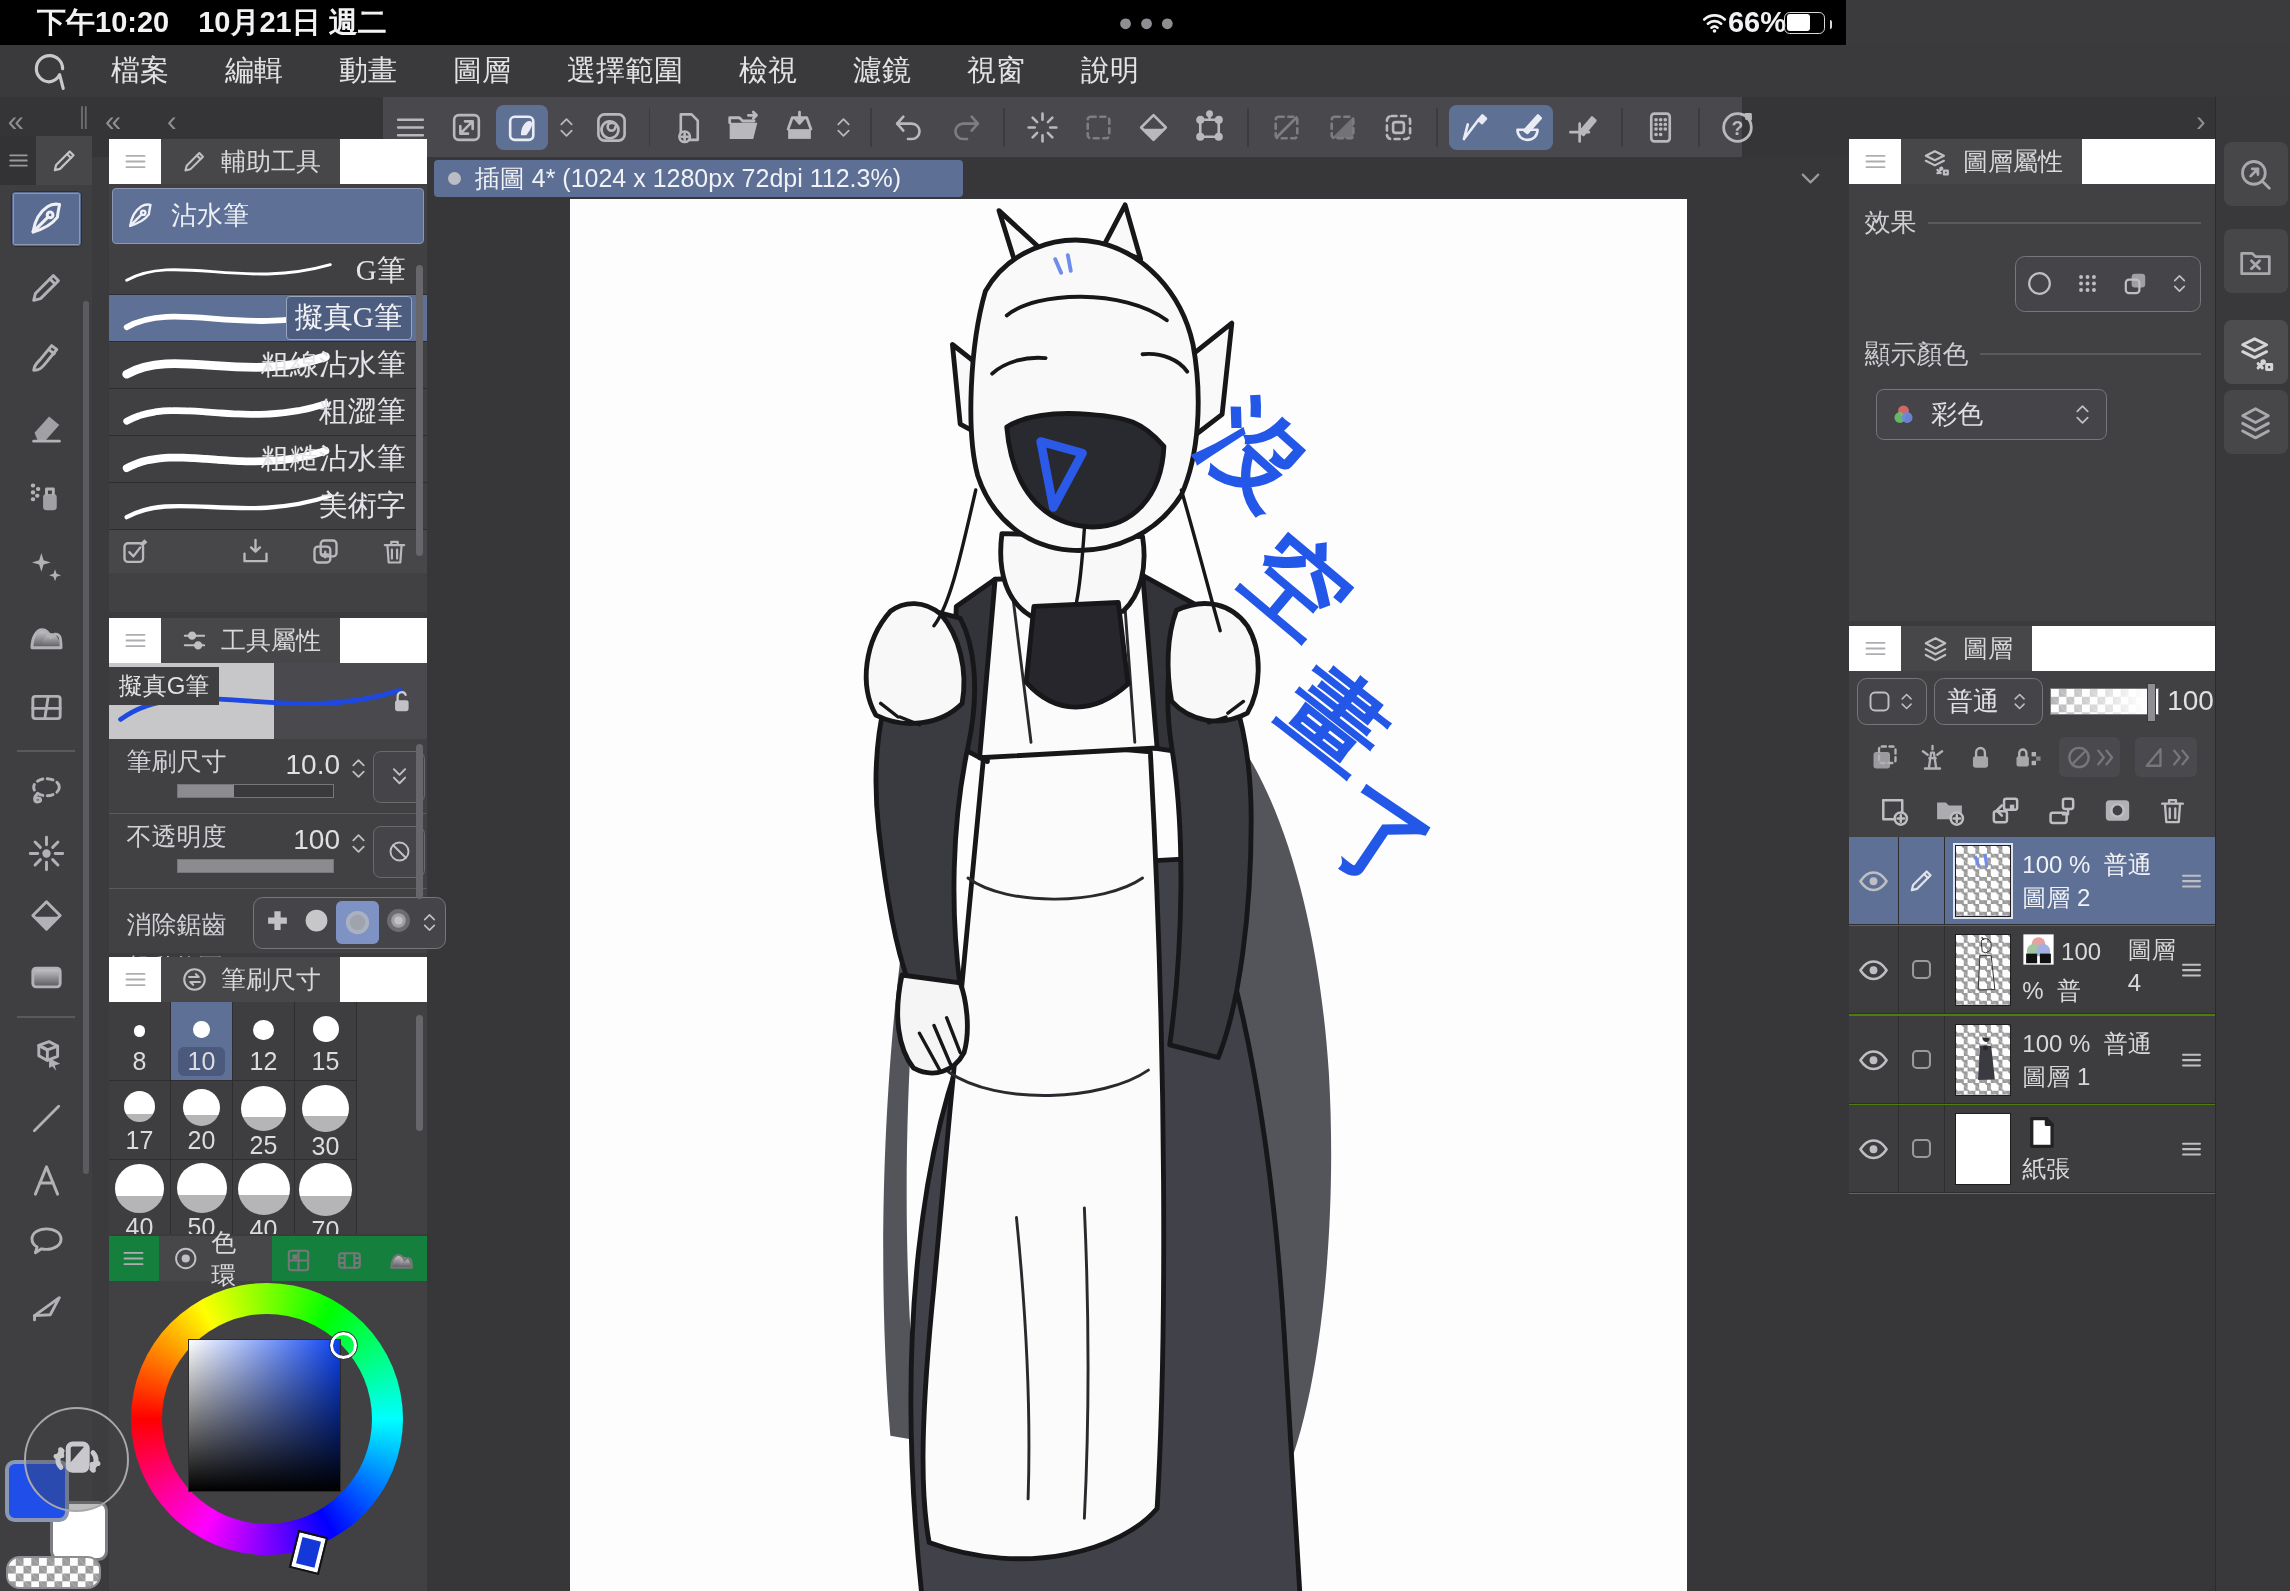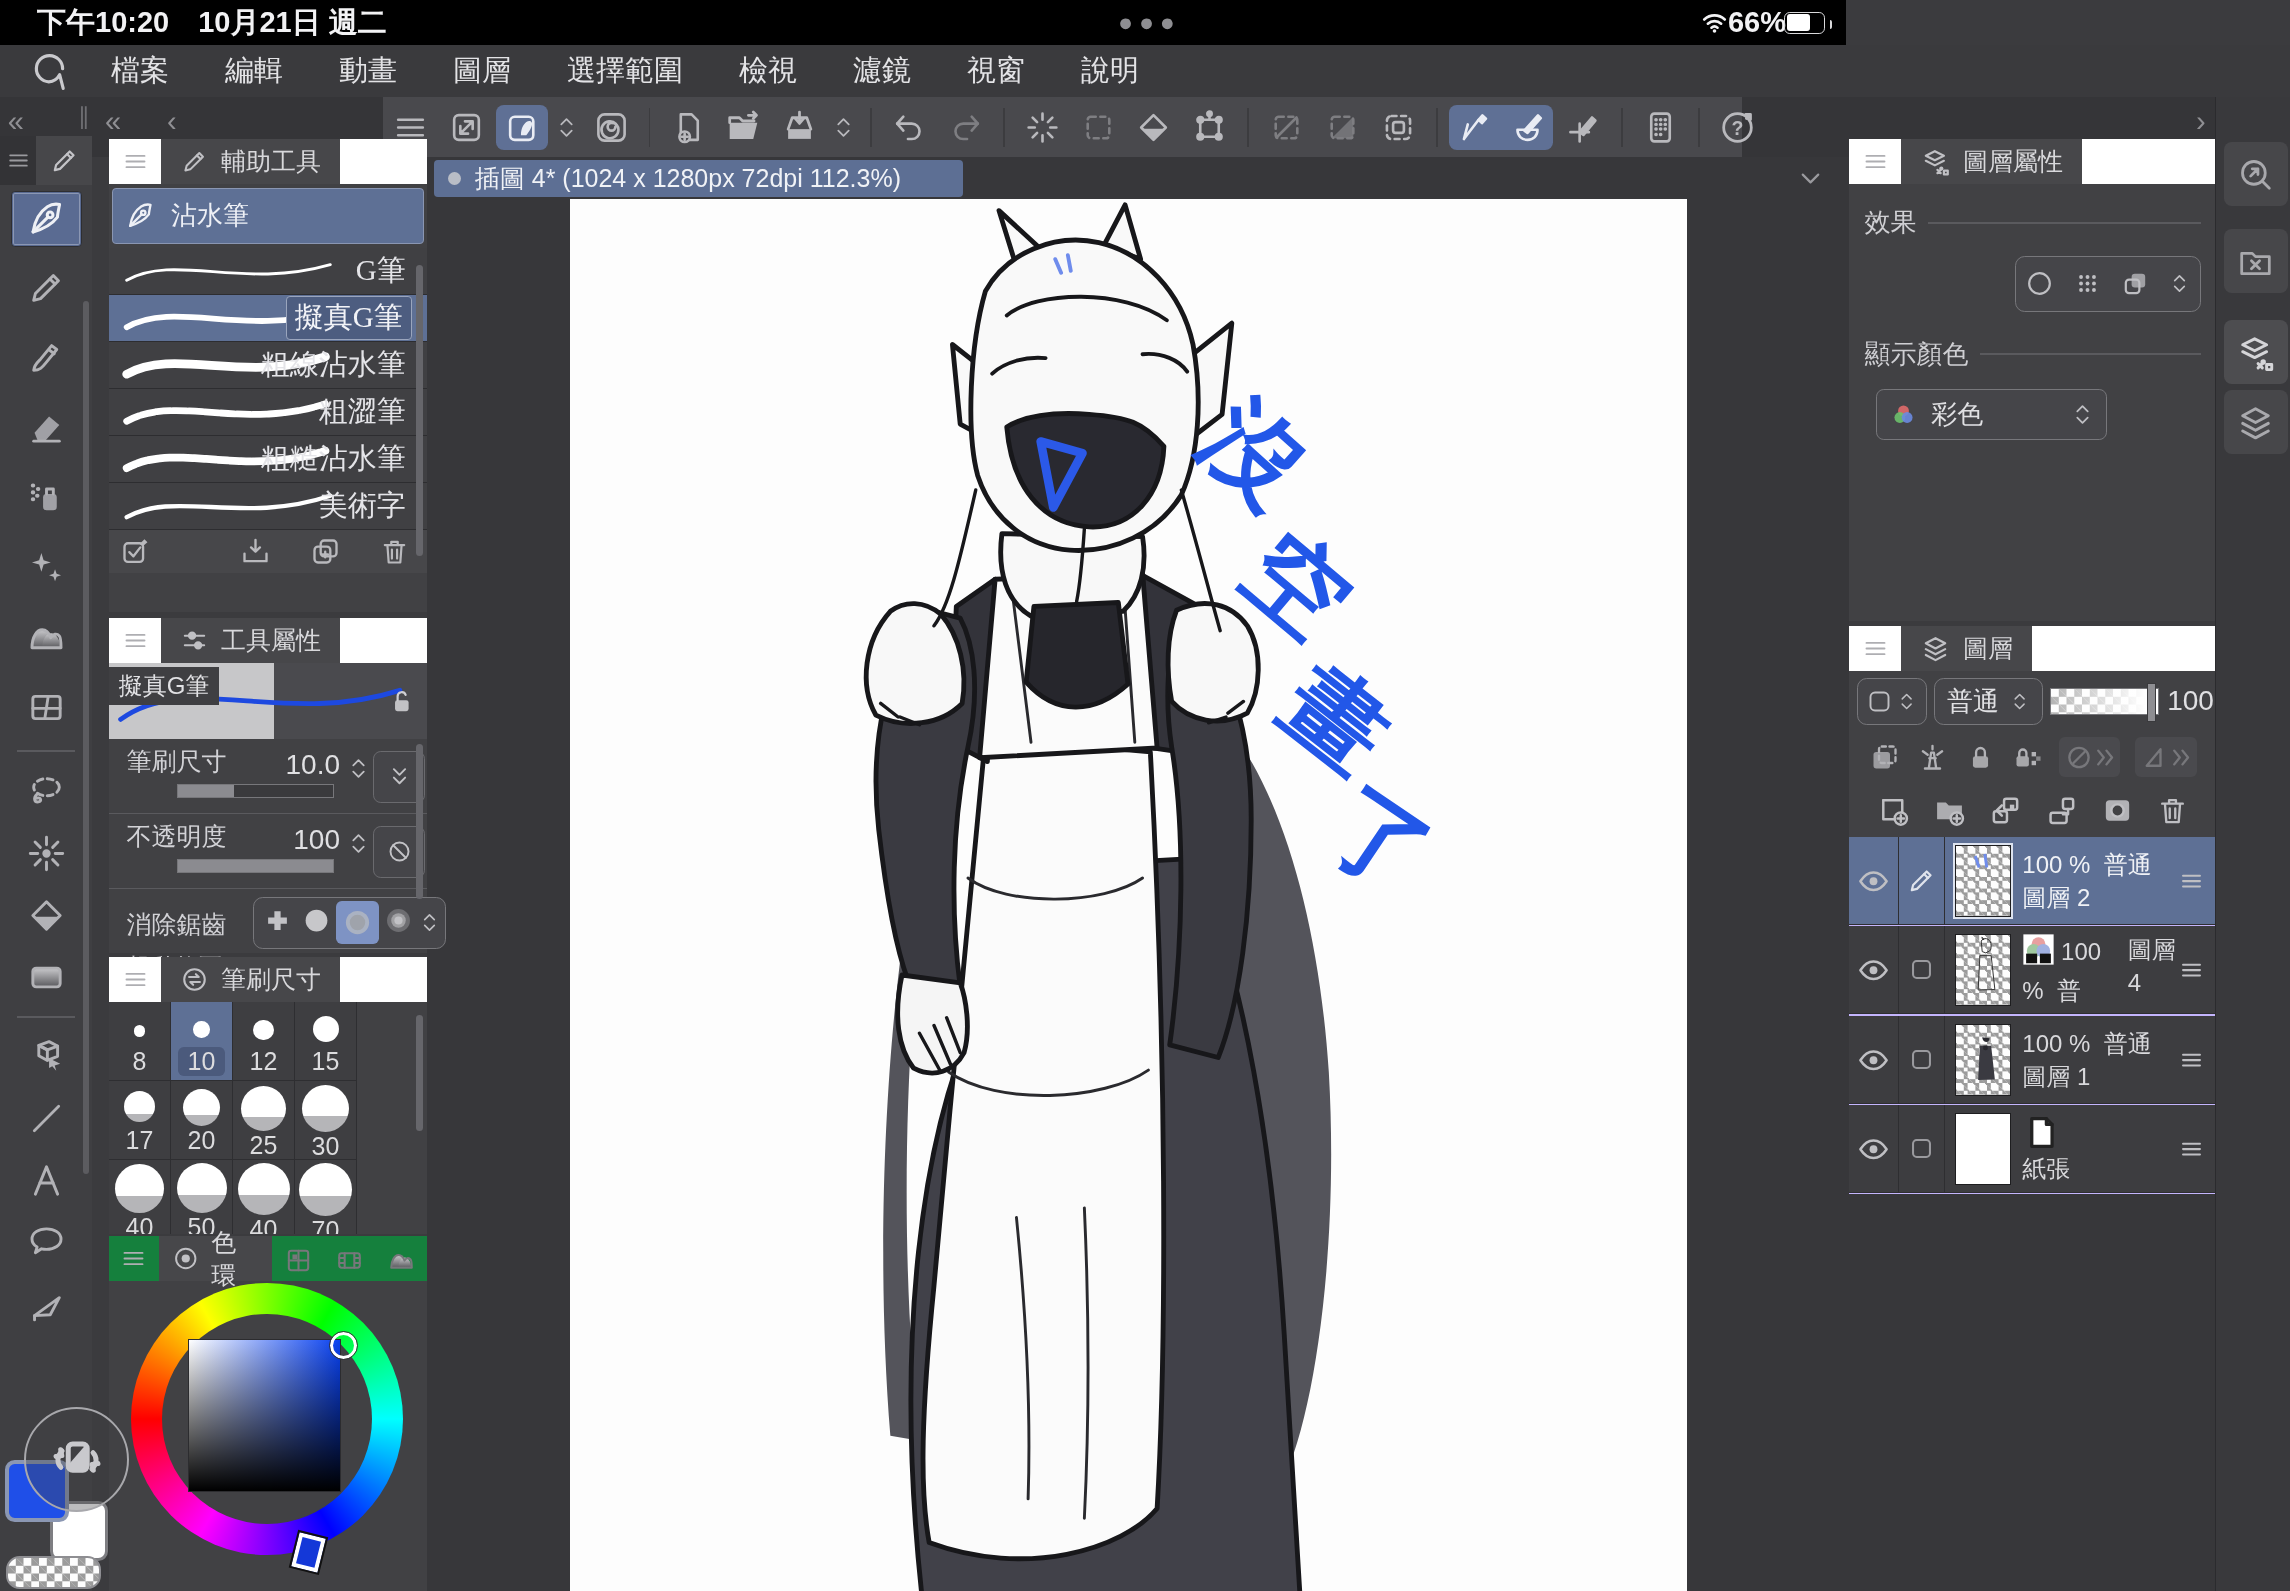--- a/index.html
+++ b/index.html
@@ -1178,21 +1178,21 @@
             <use href="#i-merge"></use>
           </svg></span>
       <span><svg class="ic" width="35" height="35" viewBox="0 0 36 36">
             <use href="#i-mask"></use>
           </svg></span>
       <span><svg class="ic" width="33" height="33" viewBox="0 0 34 34">
             <use href="#i-trash"></use>
           </svg></span>
     </div>
 
-    <div style="position:relative;height:357px;background:#c4b5fd">
+    <div style="position:relative;height:357px;background:#4d7c0f">
       <div class="lay-row sel" style="top:0">
         <span class="lay-eye">
             <svg class="ic" width="35" height="35" viewBox="0 0 36 36">
               <use href="#i-eye"></use>
             </svg>
           </span>
         <span class="lay-chk" style="color:#dfe3ec">
             <svg class="ic" width="31" height="31" viewBox="0 0 32 32">
               <use href="#i-pencil"></use>
             </svg>

